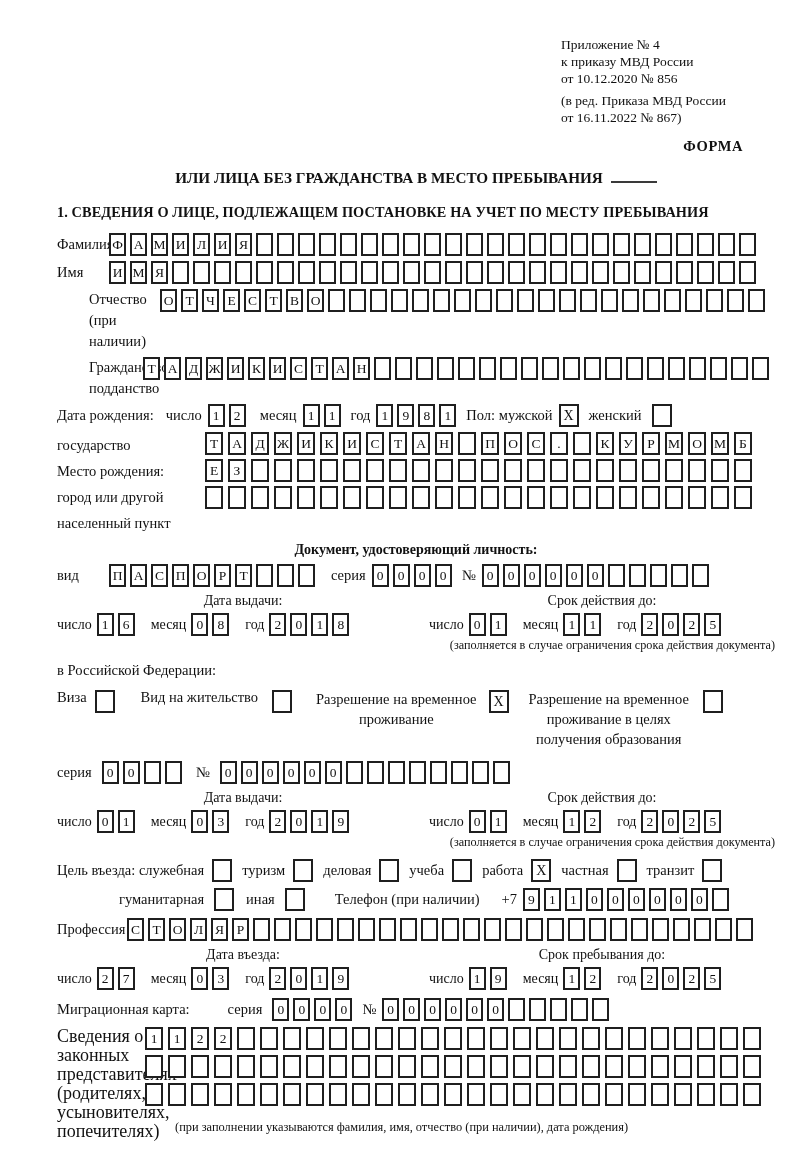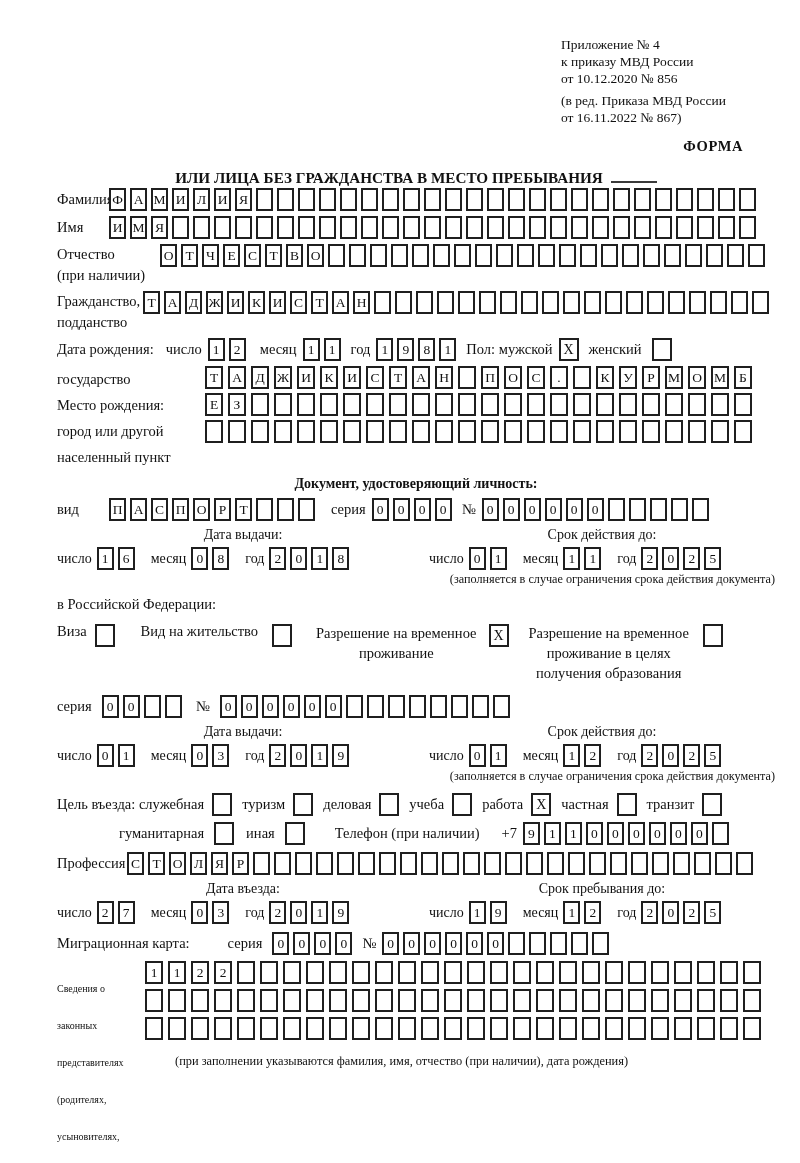--- a/index.html
+++ b/index.html
@@ -26,21 +26,21 @@
         width:17px;height:23px;border:2px solid #1f1f1f;margin-right:4px;
         text-align:center;font-size:13.5px;line-height:19px;background:#fff;}
   .wide .cell{width:18px;margin-right:5px;}
   .chk{display:inline-block;box-sizing:border-box;width:20px;height:23px;border:2px solid #1f1f1f;
        text-align:center;font-size:14px;line-height:19px;vertical-align:middle;flex-shrink:0;}
 
   .w52{width:52px;} .w103{width:103px;} .w86{width:86px;} .w148{width:148px;} .w70{width:70px;} .w88{width:88px;}
   .ml6{margin-left:6px;} .ml10{margin-left:10px;} .ml12{margin-left:12px;}
   .mr6{margin-right:6px;} .mr10{margin-right:10px;}
 
-  .stack .line{line-height:21px;font-size:14.5px;}
+  .stack .line{line-height:21px;font-size:14.5px;margin-left:32px;}
   .bp-label div{line-height:26px;font-size:14.5px;}
   .bp-rows .cells{margin-bottom:4px;}
 
   .center-bold{text-align:center;font-weight:bold;font-size:14px;margin:6px 0 6px 0;}
 
   .dates{display:flex;margin-top:2px;}
   .dcol-l{width:372px;flex-shrink:0;}
   .dcol-r{flex:1;}
   .dhead{text-align:center;font-size:14px;line-height:18px;}
   .dline{display:flex;align-items:center;font-size:14px;margin-top:3px;}
@@ -53,21 +53,21 @@
   .permits{display:flex;align-items:flex-start;margin-top:8px;font-size:14.5px;}
   .permits .pl{text-align:center;line-height:20px;}
   .permits .chk{margin-top:1px;}
 
   .goal{display:flex;align-items:center;font-size:14.5px;margin-top:10px;}
   .goal .chk{margin-left:8px;margin-right:10px;}
   .goal2{display:flex;align-items:center;font-size:14.5px;margin-top:6px;margin-left:62px;}
   .goal2 .chk{margin-left:10px;margin-right:12px;}
 
   .rep{display:flex;align-items:flex-start;margin-top:6px;}
-  .rep-label div{line-height:19px;font-size:10px;margin-top:18px;}
+  .rep-label div{line-height:19px;font-size:18px;}
   .rep-rows .cells{margin-bottom:5px;}
 
   .foot-note{font-size:12.4px;margin-top:2px;margin-left:158px;}
 </style>
 </head>
 <body>
 
 <div class="page">
 
   <div class="hdr">
@@ -79,20 +79,21 @@
   </div>
 
   <div class="forma">ФОРМА</div>
 
   <div class="title">
     <div>
       <span>ИЛИ ЛИЦА БЕЗ ГРАЖДАНСТВА В МЕСТО ПРЕБЫВАНИЯ</span><span class="title-underline"></span>
     </div>
   </div>
 
+  <div class="sec">1. СВЕДЕНИЯ О ЛИЦЕ, ПОДЛЕЖАЩЕМ ПОСТАНОВКЕ НА УЧЕТ ПО МЕСТУ ПРЕБЫВАНИЯ</div>
 
   <div class="frow">
     <span class="lbl w52">Фамилия</span>
     <span class="cells">
         <span class="cell">Ф</span>
         <span class="cell">А</span>
         <span class="cell">М</span>
         <span class="cell">И</span>
         <span class="cell">Л</span>
         <span class="cell">И</span>

